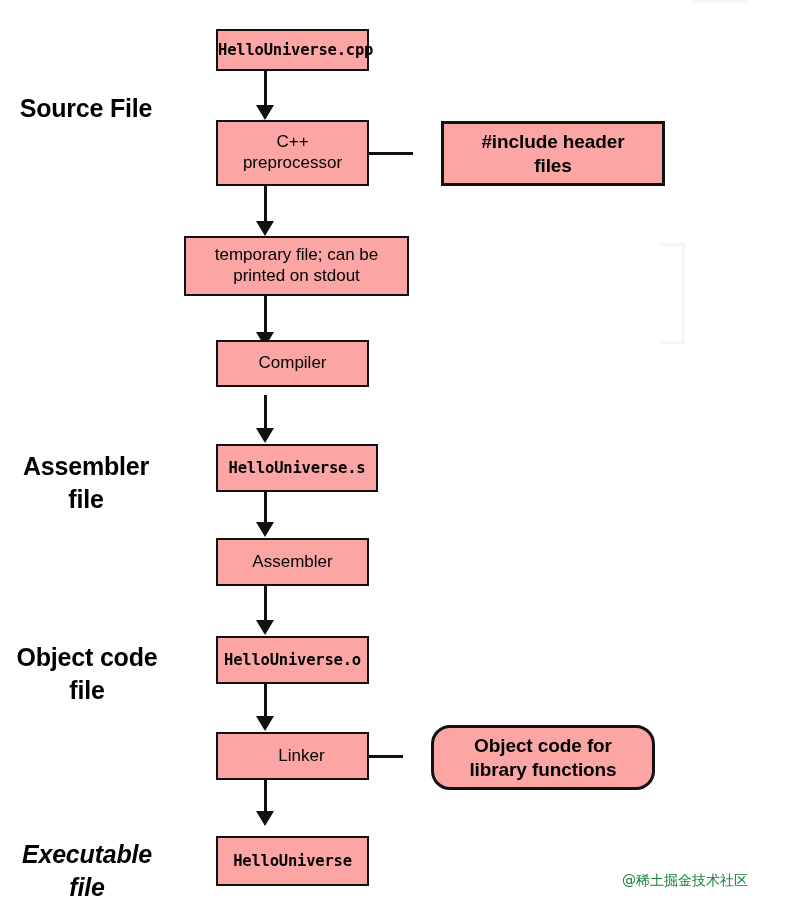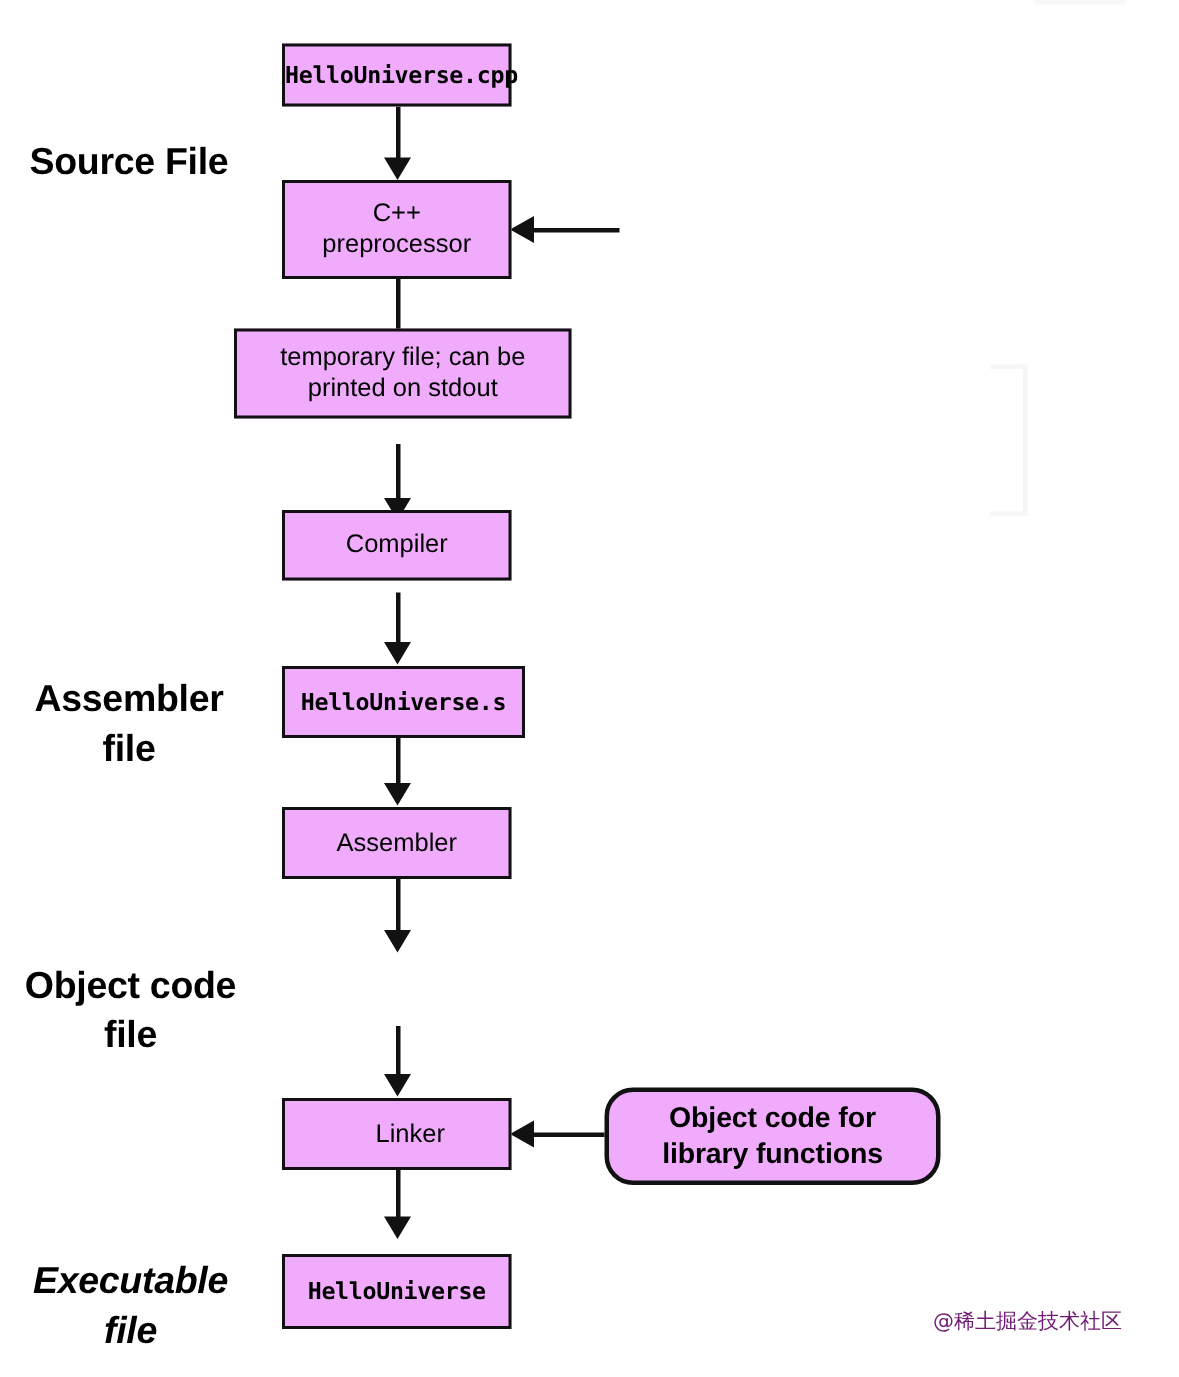--- a/index.html
+++ b/index.html
@@ -16,28 +16,29 @@
     width: 786px;
     height: 918px;
     background: #ffffff;
     overflow: hidden;
   }
 
   
   .box {
     position: absolute;
     box-sizing: border-box;
-    background: #f0abfc;
+    background: #fca5a5;
     border: 2.5px solid #111111;
     display: flex;
     align-items: center;
     justify-content: flex-start;
     text-align: center;
     line-height: 1.22;
     z-index: 3;
+    margin-left: 28px;
   }
   .box-text {
     display: block;
     width: 100%;
     white-space: pre-line;
   }
   .mono .box-text {
     font-family: "DejaVu Sans Mono", "Liberation Mono", monospace;
     font-size: 15.5px;
     font-weight: 700;
@@ -101,21 +102,21 @@
     border-bottom: 9px solid transparent;
     border-right: 16px solid #111111;
     z-index: 2;
   }
 
   
   .watermark {
     position: absolute;
     font-family: "DejaVu Sans", sans-serif;
     font-size: 14px;
-    color: #701a75;
+    color: #15803d;
     white-space: nowrap;
     z-index: 4;
   }
   .ghost-bracket {
     position: absolute;
     border: 3px solid #f6f6f6;
     border-left: none;
     z-index: 0;
   }
   .ghost-tick {
@@ -175,46 +176,53 @@
 
   <div class="box mono" style="left:188px; top:29px; width:153px; height:42px;">
     <span class="box-text">HelloUniverse.cpp</span>
   </div>
 
   <div class="box sans" style="left:188px; top:120px; width:153px; height:66px;">
     <span class="box-text">C++
 preprocessor</span>
   </div>
 
-  <div class="box sans" style="left:156px; top:219px; width:225px; height:60px;">
+  <div class="box sans" style="left:156px; top:236px; width:225px; height:60px;">
     <span class="box-text">temporary file; can be
 printed on stdout</span>
   </div>
 
   <div class="box sans" style="left:188px; top:340px; width:153px; height:47px;">
     <span class="box-text">Compiler</span>
   </div>
 
   <div class="box mono" style="left:188px; top:444px; width:162px; height:48px;">
     <span class="box-text">HelloUniverse.s</span>
   </div>
 
   <div class="box sans" style="left:188px; top:538px; width:153px; height:48px;">
     <span class="box-text">Assembler</span>
   </div>
 
+  <div class="box mono" style="left:188px; top:636px; width:153px; height:48px;">
+    <span class="box-text">HelloUniverse.o</span>
+  </div>
 
   <div class="box sans" style="left:188px; top:732px; width:153px; height:48px;padding-left:18px;">
     <span class="box-text">Linker</span>
   </div>
 
   <div class="box mono" style="left:188px; top:836px; width:153px; height:50px;">
     <span class="box-text">HelloUniverse</span>
   </div>
 
+  <div class="box strong" style="left:413px; top:121px; width:224px; height:65px;">
+    <span class="box-text">#include header
+files</span>
+  </div>
 
   <div class="box strong" style="left:403px; top:725px; width:224px; height:65px;border-radius:19px;">
     <span class="box-text">Object code for
 library functions</span>
   </div>
 
   <div class="watermark" style="left:622px; top:872px;">@稀土掘金技术社区</div>
 
 </div>
 

